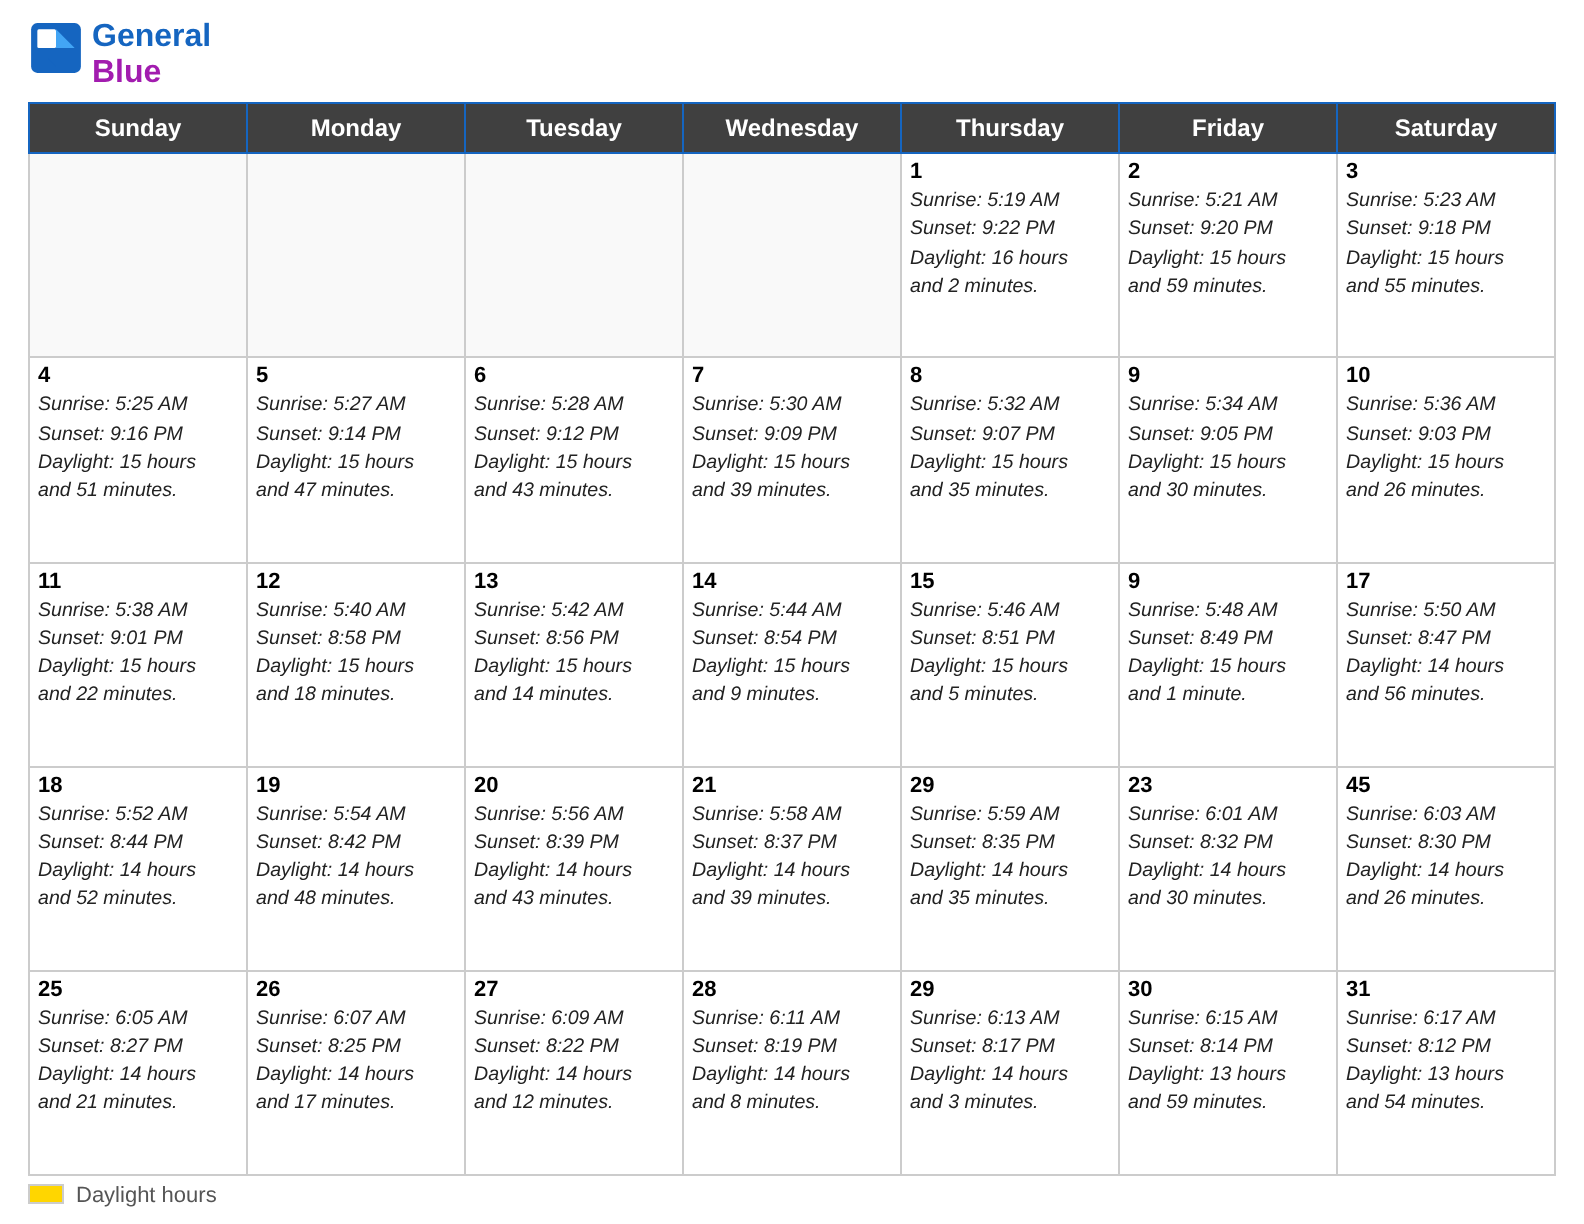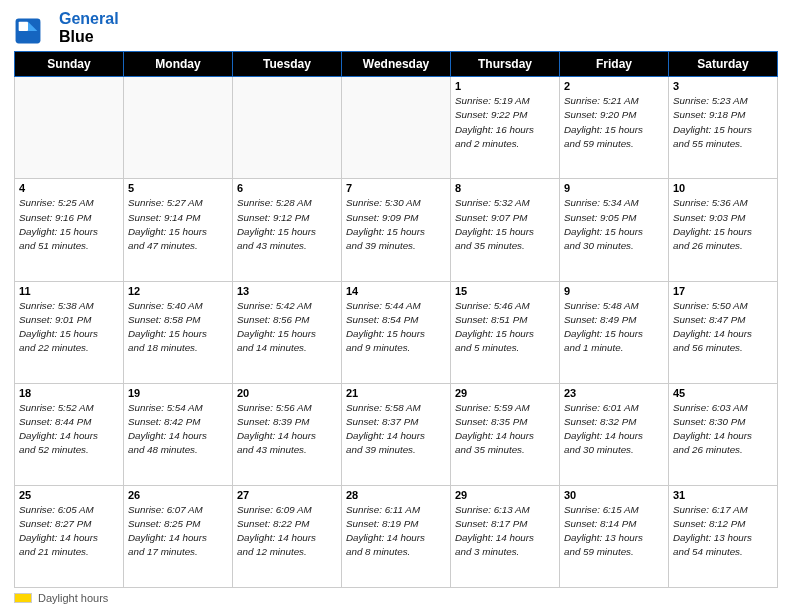--- a/index.html
+++ b/index.html
@@ -18,22 +18,22 @@
       flex-direction: column;
     }
     .top-section {
       display: flex;
       justify-content: space-between;
       align-items: flex-start;
       margin-bottom: 6px;
     }
     .logo {
       display: flex;
-      align-items: flex-end;
-      gap: 17px;
+      align-items: flex-start;
+      gap: 4px;
     }
     .logo-text {
       font-size: 16px;
       font-weight: bold;
       color: #1a1a1a;
       line-height: 1.1;
     }
     .logo-text span {
       color: #1565c0;
     }
@@ -54,21 +54,21 @@
       color: #1a1a1a;
       font-weight: bold;
     }
     .calendar {
       flex: 1;
       border-collapse: collapse;
       width: 100%;
       font-size: 10.5px;
     }
     .calendar th {
-      background-color: #000000;
+      background-color: #404040;
       color: #fff;
       text-align: center;
       padding: 5px 2px;
       font-size: 12px;
       font-weight: bold;
       border: 1px solid #1565c0;
     }
     .calendar td {
       border: 1px solid #ccc;
       vertical-align: top;
@@ -90,21 +90,20 @@
       display: block;
     }
     .day-info {
       font-size: 9.8px;
       line-height: 1.45;
       color: #222;
       font-style: italic;
     }
     .footer {
       display: flex;
-      align-items: center;
       margin-top: 4px;
       font-size: 11px;
       color: #555;
       gap: 6px;
     }
     .daylight-bar {
       display: inline-block;
       width: 18px;
       height: 10px;
       background: #ffd600;
@@ -119,21 +118,21 @@
   <div class="top-section">
     <div class="logo">
       <svg class="logo-icon" viewBox="0 0 36 36">
         <rect x="2" y="2" width="32" height="32" rx="4" fill="#1565c0"></rect>
         <polygon points="18,6 30,18 18,18" fill="#42a5f5"></polygon>
         <polygon points="6,18 18,18 18,30" fill="#1565c0"></polygon>
         <rect x="6" y="6" width="12" height="12" fill="#fff" rx="1"></rect>
       </svg>
       <div class="logo-text">
         <div><span>General</span></div>
-        <div><span style="color:#000000">Blue</span></div>
+        <div><span style="color:#a21caf">Blue</span></div>
       </div>
     </div>
   </div>
 
   <table class="calendar">
     <thead>
       <tr>
       <th>Sunday</th>
           <th>Monday</th>
           <th>Tuesday</th>

